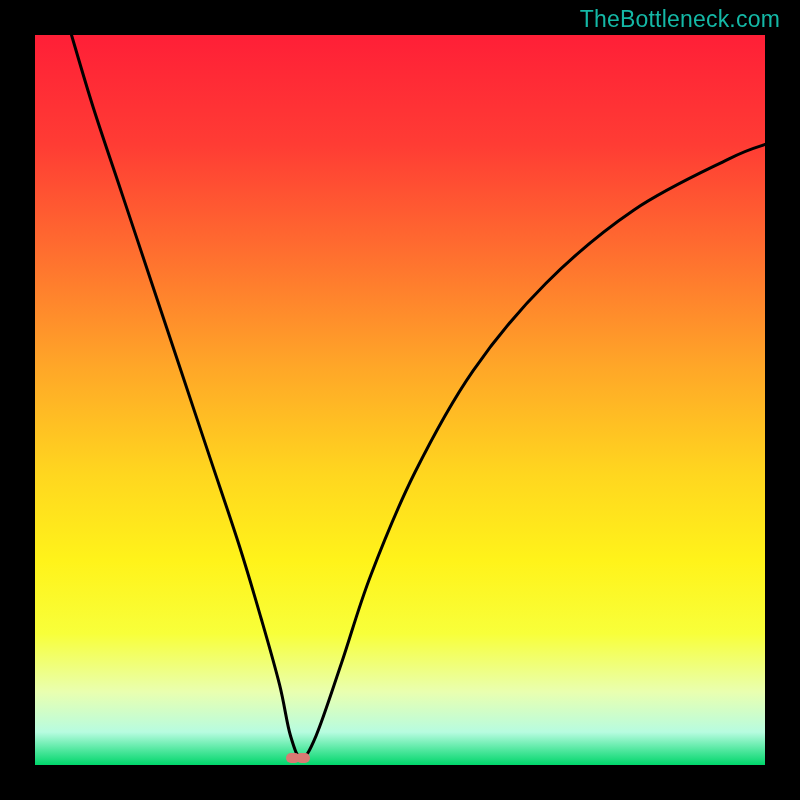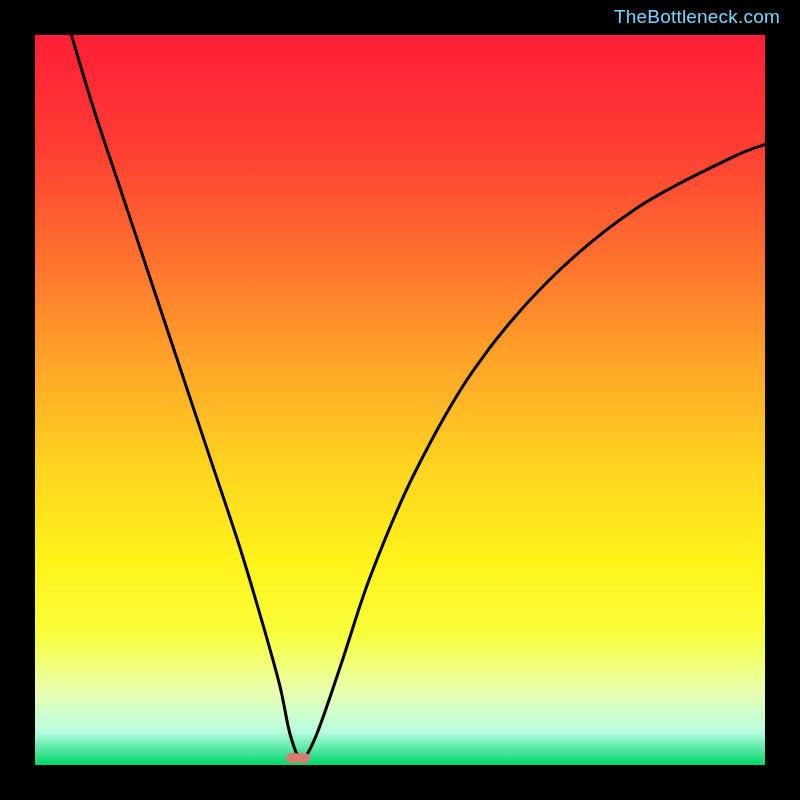--- a/index.html
+++ b/index.html
@@ -23,22 +23,22 @@
     position: absolute;
     left: 35px;
     top: 35px;
     width: 730px;
     height: 730px;
   }
   .watermark {
     position: absolute;
     right: 20px;
     top: 6px;
-    color: #7dd3fc;
-    font-size: 19px;
+    color: #14b8a6;
+    font-size: 23px;
     letter-spacing: 0.2px;
   }
   .marker {
     position: absolute;
     width: 14px;
     height: 10px;
     border-radius: 5px;
     background: #d97a73;
   }
   svg.curve {

